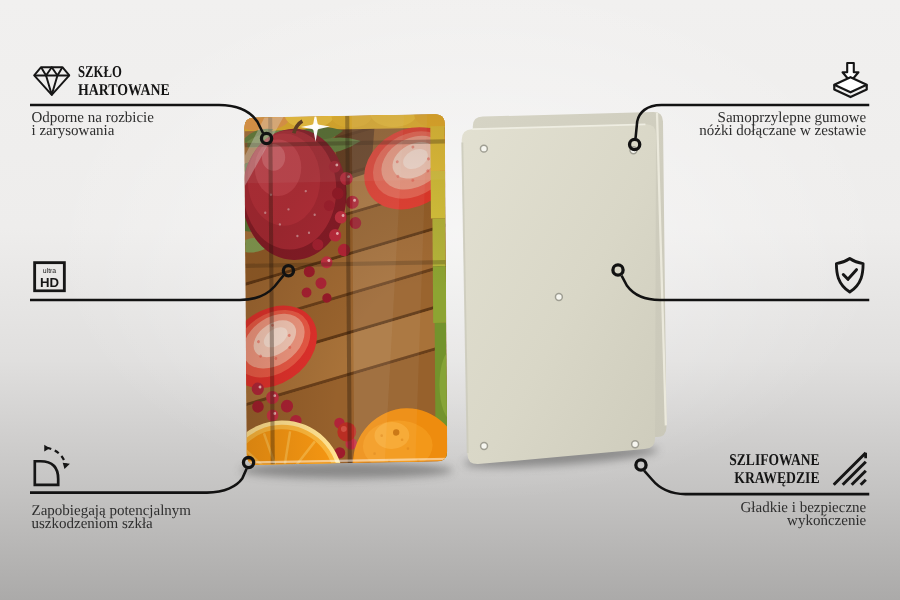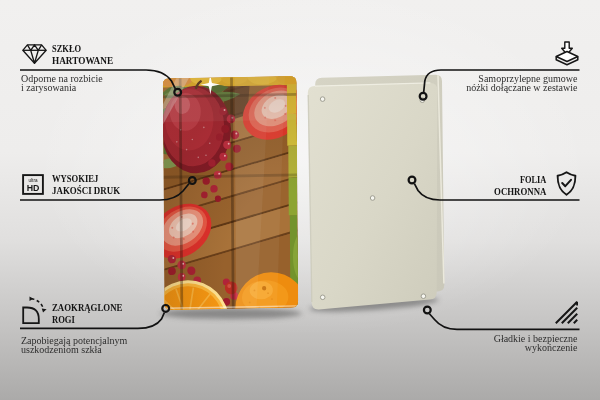--- a/index.html
+++ b/index.html
@@ -306,60 +306,52 @@
     </div>
 
 <div class="des" style="left:21px;top:73.7px">Odporne na rozbicie<br>i zarysowania</div>
 
 <svg class="ic" style="left:22px;top:173.5px" width="22" height="21" viewBox="0 0 22 21">
 <rect x="1.1" y="1.1" width="19.8" height="18.8" fill="none" stroke="#161616" stroke-width="1.9"></rect>
 <text x="11" y="8.2" font-family="Liberation Sans, sans-serif" font-size="4.6" text-anchor="middle" fill="#161616">ultra</text>
 <text x="11" y="17" font-family="Liberation Sans, sans-serif" font-size="8.8" font-weight="bold" text-anchor="middle" fill="#161616">HD</text>
 </svg>
 
-<div class="tit" style="left:52px;top:171.9px">
-      <div style="transform:scaleX(0.78)">WYSOKIEJ</div>
-      <div style="transform:scaleX(0.81)">JAKOŚCI DRUK</div>
-    </div>
 
 
 <svg class="ic" style="left:22px;top:296px" width="25" height="29" viewBox="0 0 25 29">
 <path d="M1.2,11.5 H5 Q16.8,11.5 16.8,23.3 V27.2 H1.2 Z" fill="none" stroke="#161616" stroke-width="1.8"></path>
 <path d="M9,2.5 Q19.5,4.5 22,14.5" fill="none" stroke="#161616" stroke-width="1.5" stroke-dasharray="3.2,2.6"></path>
 <path d="M7.5,0.5 L11.2,2.8 L7.5,5 Z" fill="#161616"></path>
 <path d="M19.8,12.5 L24.6,13.2 L21,16.6 Z" fill="#161616"></path>
 </svg>
 
-<div class="tit" style="left:52px;top:300.5px">
-      <div style="transform:scaleX(0.80)">ZAOKRĄGLONE</div>
-      <div style="transform:scaleX(0.78)">ROGI</div>
-    </div>
 
 <div class="des" style="left:21px;top:335.5px">Zapobiegają potencjalnym<br>uszkodzeniom szkła</div>
 
 
 <svg class="ic" style="left:555px;top:41px" width="24" height="27" viewBox="0 0 24 27">
 <path d="M9.8,1 H14.2 V7.2 H17.3 L12,13.5 L6.7,7.2 H9.8 Z" fill="#ffffff" stroke="#161616" stroke-width="1.4" stroke-linejoin="round"></path>
 <path d="M12,10.5 L22.8,15.5 L12,20.5 L1.2,15.5 Z" fill="#ffffff" stroke="#161616" stroke-width="1.5" stroke-linejoin="round"></path>
 <path d="M1.2,15.5 V18.7 L12,23.7 L22.8,18.7 V15.5" fill="none" stroke="#161616" stroke-width="1.5" stroke-linejoin="round"></path>
 </svg>
 
 <div class="des r" style="right:22.5px;top:73.7px">Samoprzylepne gumowe<br>nóżki dołączane w zestawie</div>
 
-<div class="tit titr" style="right:53.5px;top:172.8px">
-      <div style="transform:scaleX(0.76)">FOLIA</div>
-      <div style="transform:scaleX(0.80)">OCHRONNA</div>
-    </div>
 
 <svg class="ic" style="left:555.5px;top:171px" width="21" height="25" viewBox="0 0 21 25">
 <path d="M10.5,1.3 C8,3 5,4.2 1.6,4.7 C1.6,10.8 2.2,18.3 10.5,23.7 C18.8,18.3 19.4,10.8 19.4,4.7 C16,4.2 13,3 10.5,1.3 Z" fill="none" stroke="#161616" stroke-width="1.9" stroke-linejoin="round"></path>
 <path d="M6.2,12 L9.3,15.2 L15,8.8" fill="none" stroke="#161616" stroke-width="2" stroke-linecap="round" stroke-linejoin="round"></path>
 </svg>
 
 
+<div class="tit titr" style="right:53.5px;top:300.5px">
+      <div style="transform:scaleX(0.82)">SZLIFOWANE</div>
+      <div style="transform:scaleX(0.83)">KRAWĘDZIE</div>
+    </div>
 
 <svg class="ic" style="left:555px;top:301px" width="23" height="23" viewBox="0 0 23 23">
 <g stroke="#161616" stroke-width="2" fill="none">
 <path d="M0.8,22.2 L22.2,0.8 M22.2,0.8 V4.5"></path>
 <path d="M6.8,22.2 L22.2,6.8"></path>
 <path d="M12.8,22.2 L22.2,12.8"></path>
 <path d="M18.8,22.2 L22.2,18.8"></path>
 </g>
 </svg>
 

